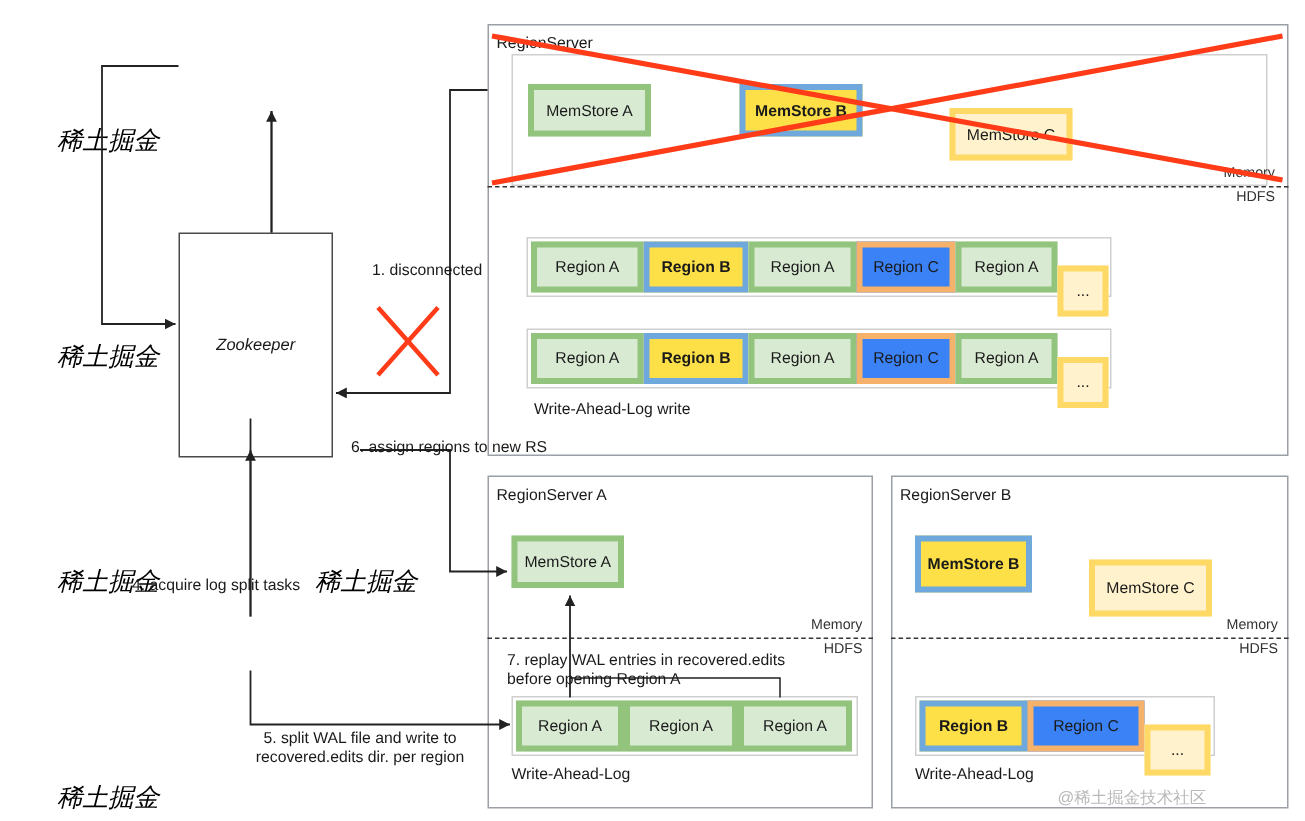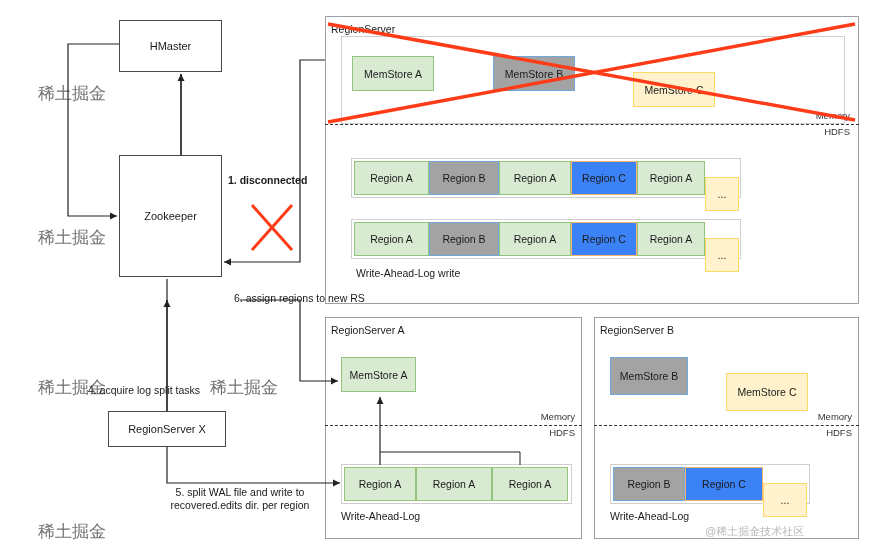--- a/index.html
+++ b/index.html
@@ -38,29 +38,29 @@
     display: flex;
     align-items: center;
     justify-content: center;
     text-align: center;
     font-size: 11px;
     color: #1a1a1a;
   }
   .cell {
     position: absolute;
     box-sizing: border-box;
-    border: 1px solid #a16207;
+    border: 4px solid #a16207;
     display: flex;
     align-items: center;
     justify-content: center;
     font-size: 10.5px;
     color: #1a1a1a;
   }
   .green { background: #d9ead3; border-color: #93c47d; }
-  .blue  { background: #a3a3a3; border-color: #6fa8dc; }
+  .blue  { background: #fde047; border-color: #6fa8dc; font-weight: bold; }
   .orange{ background: #3b82f6; border-color: #f6b26b; }
   .yellow{ background: #fff2cc; border-color: #ffd966; margin-top: 16px; }
   svg.overlay {
     position: absolute;
     left: 0; top: 0;
     width: 870px;
     height: 547px;
     pointer-events: none;
   }
   .dashed {
@@ -74,49 +74,44 @@
     color: #333;
     text-align: right;
   }
   .watermark {
     position: absolute;
     font-size: 11px;
     color: #b9b9b9;
   }
   .wm-big {
     position: absolute;
-    color: #737373;
+    color: #000000;
     font-size: 17px;
     font-family: "Liberation Serif", serif;
+    font-style: italic;
   }
 </style>
 </head>
 <body>
 
 <div id="stage">
 
   <div class="wm-big" style="left:38px;top:82px;">稀土掘金</div>
   <div class="wm-big" style="left:38px;top:226px;">稀土掘金</div>
   <div class="wm-big" style="left:38px;top:376px;">稀土掘金</div>
   <div class="wm-big" style="left:38px;top:520px;">稀土掘金</div>
   <div class="wm-big" style="left:210px;top:376px;">稀土掘金</div>
   <div class="wm-big" style="left:690px;top:68px;">稀土掘金</div>
   <div class="wm-big" style="left:420px;top:370px;">稀土掘金</div>
 
-  <div class="box ctr" style="left:119px;top:20px;width:103px;height:52px;">
-    <span>HMaster</span>
-  </div>
-
-  <div class="box ctr" style="left:119px;top:155px;width:103px;height:122px;">
+
+  <div class="box ctr" style="left:119px;top:155px;width:103px;height:150px;font-style:italic;">
     <span>Zookeeper</span>
   </div>
 
-  <div class="box ctr" style="left:108px;top:411px;width:118px;height:36px;">
-    <span>RegionServer X</span>
-  </div>
 
   <div class="panel" style="left:325px;top:16px;width:534px;height:288px;"></div>
   <div class="lbl" style="left:331px;top:23px;">RegionServer</div>
 
   <div class="panel" style="left:341px;top:36px;width:504px;height:88px;border-color:#cfcfcf;"></div>
 
   <div class="cell green" style="left:352px;top:56px;width:82px;height:35px;">
     <span>MemStore A</span>
   </div>
   <div class="cell blue" style="left:493px;top:56px;width:82px;height:35px;">
@@ -248,20 +243,22 @@
 
     <path d="M380,452 L520,452 L520,465" stroke="#222" fill="none" stroke-width="1.0"></path>
 
     <path d="M328,24 L855,120" stroke="#ff3b18" fill="none" stroke-width="3.5"></path>
     <path d="M328,122 L855,24" stroke="#ff3b18" fill="none" stroke-width="3.5"></path>
 
     <path d="M252,205 L292,250" stroke="#ff3b18" fill="none" stroke-width="3"></path>
     <path d="M252,250 L292,205" stroke="#ff3b18" fill="none" stroke-width="3"></path>
   </svg>
 
-  <div class="lbl" style="left:228px;top:174px;font-weight:bold;">1. disconnected</div>
+  <div class="lbl" style="left:248px;top:174px;">1. disconnected</div>
   <div class="lbl" style="left:234px;top:292px;">6. assign regions to new RS</div>
   <div class="lbl" style="left:88px;top:384px;">4. acquire log split tasks</div>
   <div class="lbl" style="left:155px;top:486px;width:170px;text-align:center;">5. split WAL file and write to
 recovered.edits dir. per region</div>
+  <div class="lbl" style="left:338px;top:434px;width:250px;">7. replay WAL entries in recovered.edits
+before opening Region A</div>
 
   <div class="watermark" style="left:705px;top:524px;">@稀土掘金技术社区</div>
 </div>
 
 </body></html>

